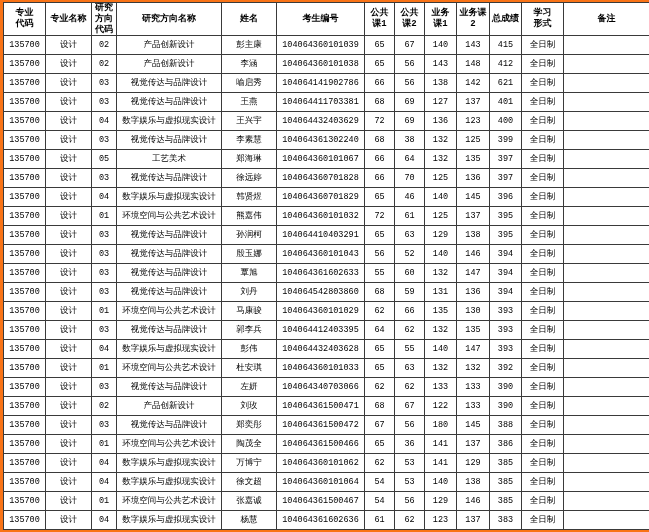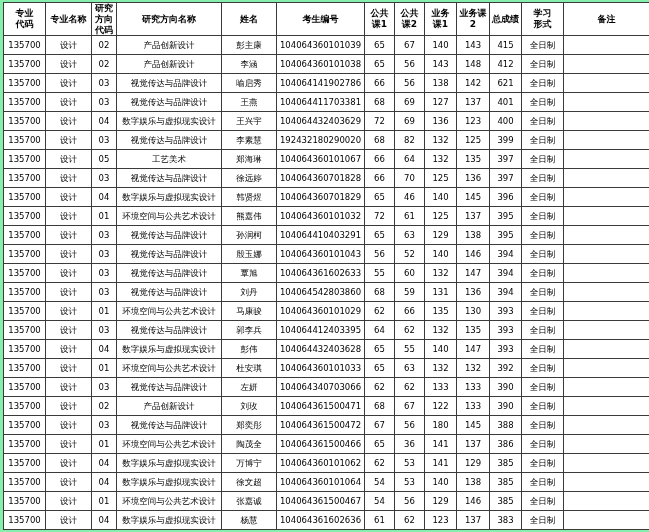--- a/index.html
+++ b/index.html
@@ -4,23 +4,24 @@
 <style>
   html, body {
     margin: 0;
     padding: 0;
     background: #ffffff;
     font-family: "DejaVu Sans", sans-serif;
   }
   .page {
     width: 649px;
     height: 532px;
-    background: #86efac;
+    background: #f97316;
     overflow: hidden;
     position: relative;
+    font-family: Liberation Mono, monospace;
   }
   table.score-table {
     border-collapse: collapse;
     table-layout: fixed;
     margin: 2px 0 0 3px;
     width: 646px;
     background: #ffffff;
   }
   table.score-table th,
   table.score-table td {
@@ -182,23 +183,23 @@
           <td class="col-10">400</td>
           <td class="col-11">全日制</td>
           <td class="col-12"></td>
         </tr>
         <tr>
           <td class="col-0">135700</td>
           <td class="col-1">设计</td>
           <td class="col-2">03</td>
           <td class="col-3">视觉传达与品牌设计</td>
           <td class="col-4">李素慧</td>
-          <td class="col-5">192432180290020</td>
+          <td class="col-5">104064361302240</td>
           <td class="col-6">68</td>
-          <td class="col-7">82</td>
+          <td class="col-7">38</td>
           <td class="col-8">132</td>
           <td class="col-9">125</td>
           <td class="col-10">399</td>
           <td class="col-11">全日制</td>
           <td class="col-12"></td>
         </tr>
         <tr>
           <td class="col-0">135700</td>
           <td class="col-1">设计</td>
           <td class="col-2">05</td>

